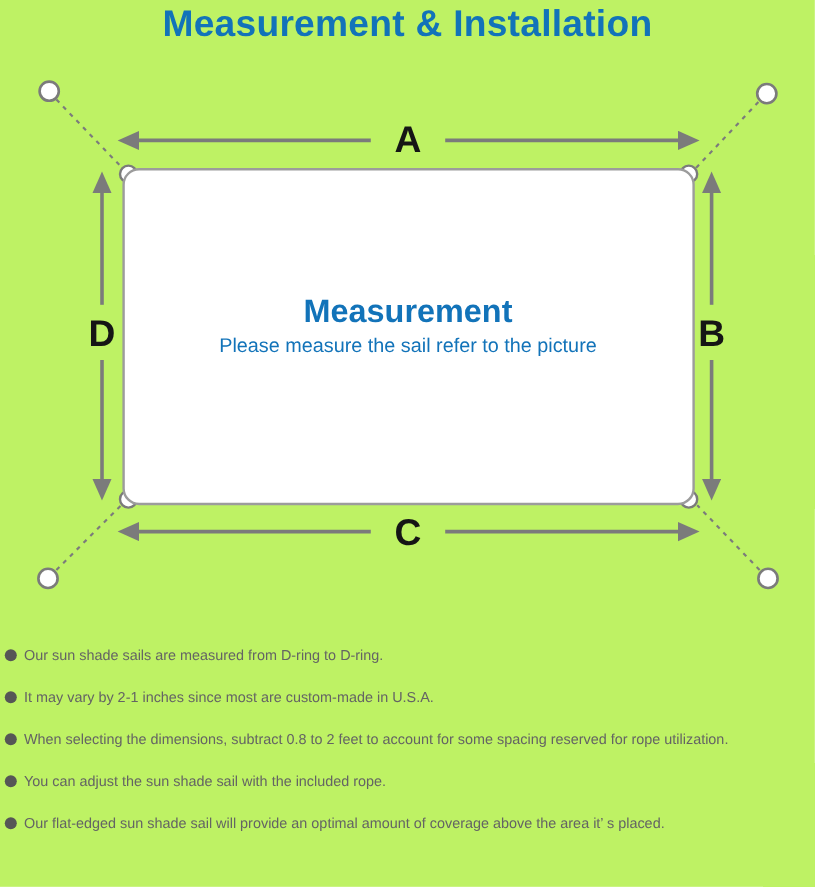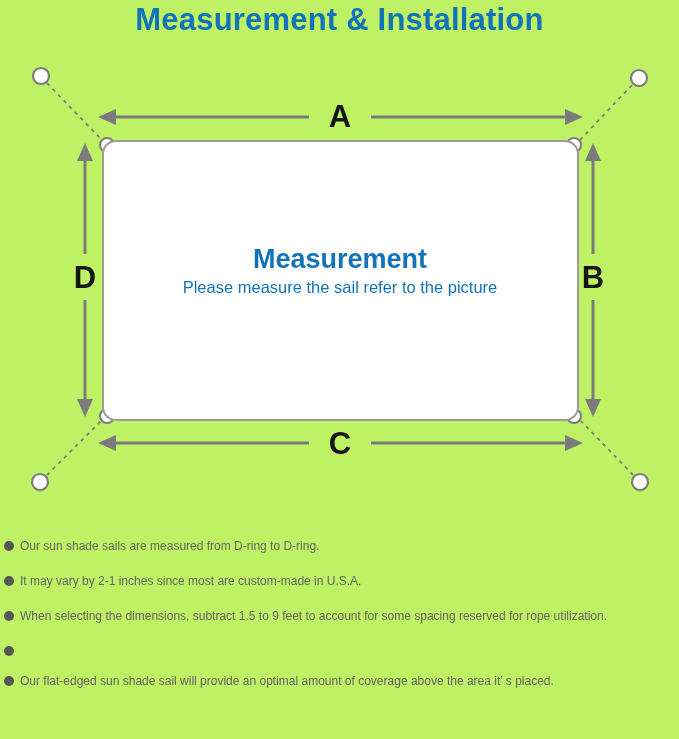--- a/index.html
+++ b/index.html
@@ -129,24 +129,25 @@
     <li>
       <span class="dot"></span>
       <span class="note-text">Our sun shade sails are measured from D-ring to D-ring.</span>
     </li>
     <li>
       <span class="dot"></span>
       <span class="note-text">It may vary by 2-1 inches since most are custom-made in U.S.A.</span>
     </li>
     <li>
       <span class="dot"></span>
-      <span class="note-text">When selecting the dimensions, subtract 1.5 to 9 feet to account for some spacing reserved for rope utilization.</span>
+      <span class="note-text">When selecting the dimensions, subtract 0.8 to 2 feet to account for some spacing reserved for rope utilization.</span>
     </li>
     <li>
       <span class="dot"></span>
+      <span class="note-text">You can adjust the sun shade sail with the included rope.</span>
     </li>
     <li>
       <span class="dot"></span>
       <span class="note-text">Our flat-edged sun shade sail will provide an optimal amount of coverage above the area it’ s placed.</span>
     </li>
   </ul>
 
 </div>
 
 </body></html>

